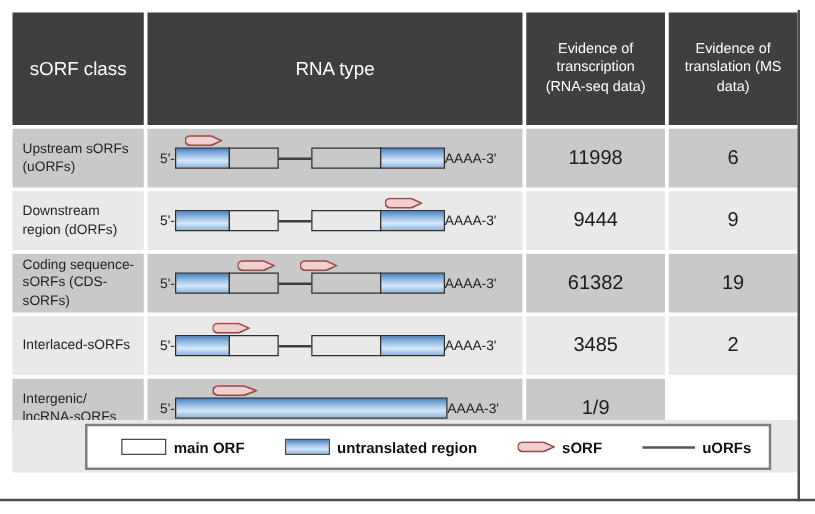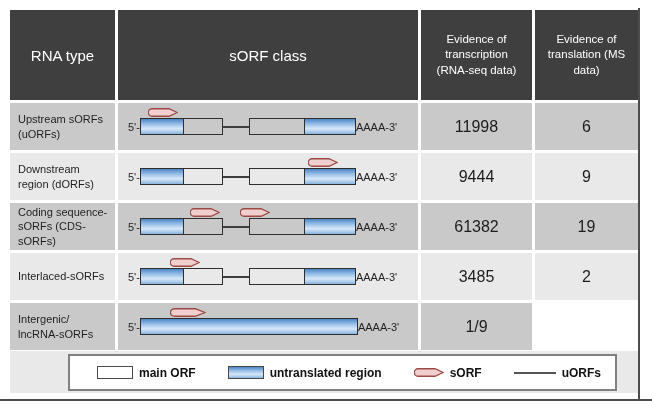--- a/index.html
+++ b/index.html
@@ -23,43 +23,43 @@
   .prime{font-size:11px;color:#1f1f1f;white-space:nowrap;}
   .bar{display:flex;align-items:center;position:relative;height:17px;}
   .seg{height:17px;border:1px solid #2e2e2e;box-sizing:border-box;}
   .seg + .seg{margin-left:-1px;}
   .seg.utr{background:linear-gradient(180deg,#4d84c4 0%,#8fb9e5 30%,#d7e8f8 65%,#8ab5e0 100%);}
   .seg.orf{background:linear-gradient(180deg,#a9bf77 0%,#cederaa 40%,#ebf0dc 75%,#c9d8a5 100%);}
   .intron{height:2px;background:#3d3d3d;align-self:center;}
   .sorf{position:absolute;top:-10px;line-height:0;}
 
   
-  #legend-row{position:absolute;left:10px;top:351px;width:628px;height:42px;background:#e9e9e9;}
+  #legend-row{position:absolute;left:10px;top:336px;width:628px;height:42px;background:#e9e9e9;}
   #legend-box{position:absolute;left:58px;top:3px;width:518px;height:33px;background:#ffffff;
     border:2px solid #808080;display:flex;align-items:center;padding-left:27px;gap:32px;box-sizing:content-box;}
   .legend-item{display:flex;align-items:center;gap:6px;}
   .legend-label{font-size:12px;font-weight:bold;color:#111111;white-space:nowrap;}
   .sw{width:36px;height:13px;border:1px solid #4a4a4a;box-sizing:border-box;}
   .sw.orf{background:linear-gradient(180deg,#a9bf77 0%,#cederaa 40%,#ebf0dc 75%,#c9d8a5 100%);}
   .sw.utr{background:linear-gradient(180deg,#4d84c4 0%,#8fb9e5 30%,#d7e8f8 65%,#8ab5e0 100%);}
   .sw.intron{width:42px;height:2px;border:none;background:#555555;}
   .sw-sorf{line-height:0;}
 
   
   #frame-bottom{position:absolute;left:0;top:399px;width:652px;height:2px;background:#4c4c4c;}
   #frame-right{position:absolute;left:638px;top:8px;width:2px;height:393px;background:#4c4c4c;}
 </style>
 </head>
 <body>
 
 <div class="canvas">
 
   <div id="table-grid">
+    <div class="hcell big">sORF class</div>
     <div class="hcell big">RNA type</div>
-    <div class="hcell big">sORF class</div>
     <div class="hcell small">Evidence of
 transcription
 (RNA-seq data)</div>
     <div class="hcell small">Evidence of
 translation (MS
 data)</div>
 
   <div class="cell class-cell dark">Upstream sORFs
 (uORFs)</div>
       <div class="cell dark">

